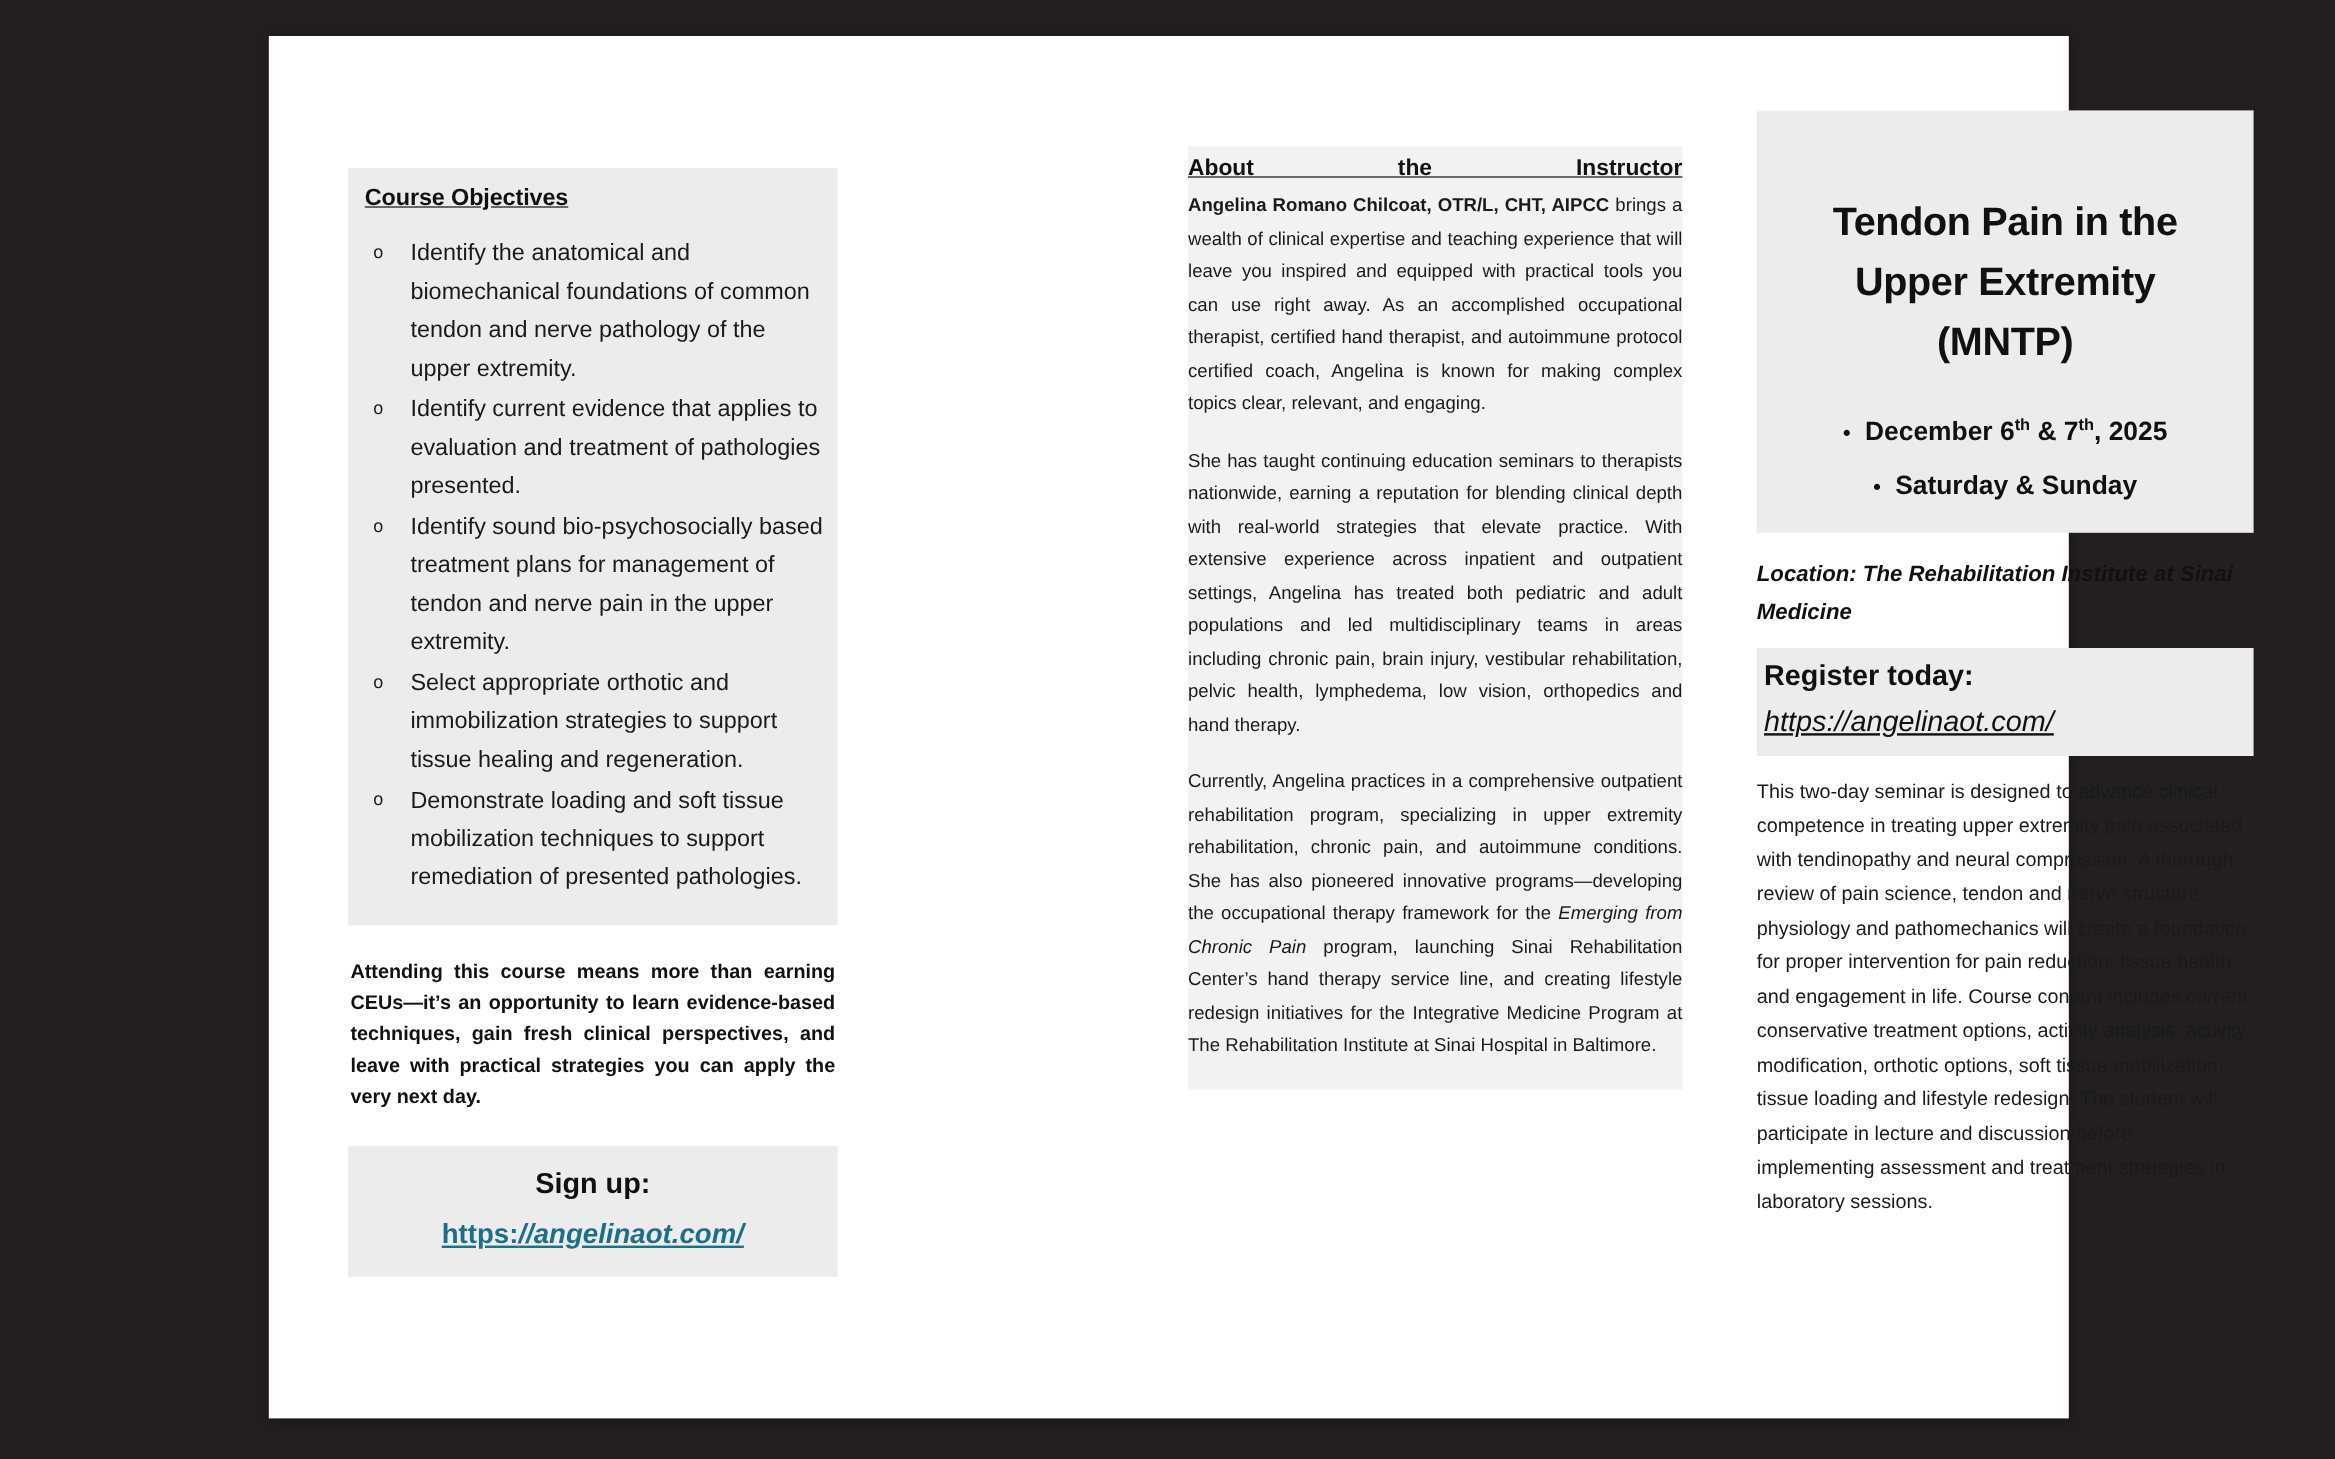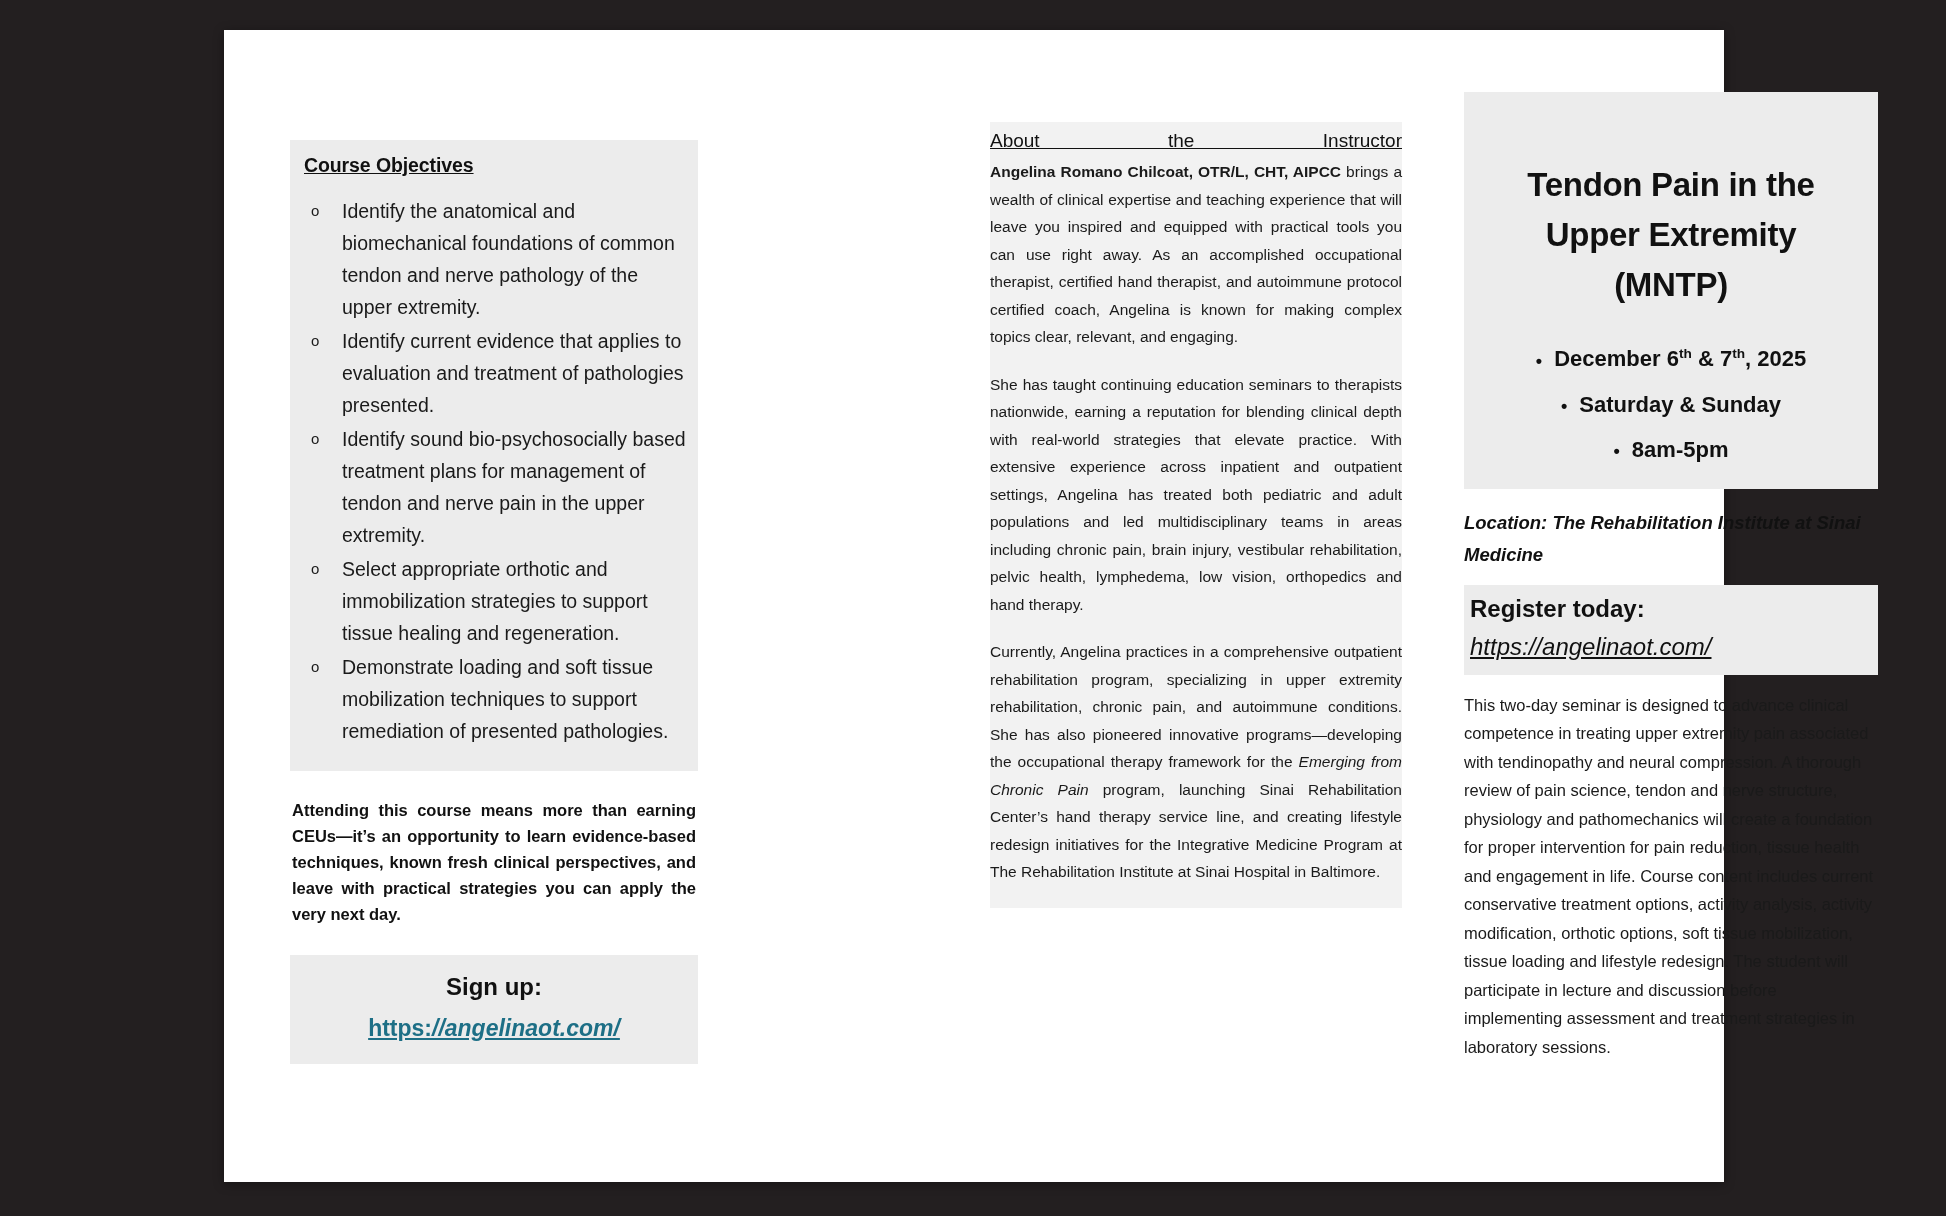--- a/index.html
+++ b/index.html
@@ -94,21 +94,21 @@
   .signup-link .plain { font-style: normal; }
 
   
   .col-mid { left: 766px; top: 92px; width: 412px; }
   .mid-box {
     background: #f2f2f2;
     padding: 8px 0 22px 0;
   }
   .about-head {
     font-size: 19px;
-    font-weight: normal;
+    font-weight: bold;
     color: #111;
     text-decoration: underline;
     text-align: justify;
     text-align-last: justify;
     margin: 0 0 6px 0;
   }
   .mid-p {
     font-size: 15.5px;
     line-height: 27.5px;
     color: #1a1a1a;
@@ -195,21 +195,21 @@
       <div class="objectives-title">Course Objectives</div>
       <ul class="obj-list">
         <li><span class="bullet">o</span><span>Identify the anatomical and biomechanical foundations of common tendon and nerve pathology of the upper extremity.</span></li>
         <li><span class="bullet">o</span><span>Identify current evidence that applies to evaluation and treatment of pathologies presented.</span></li>
         <li><span class="bullet">o</span><span>Identify sound bio-psychosocially based treatment plans for management of tendon and nerve pain in the upper extremity.</span></li>
         <li><span class="bullet">o</span><span>Select appropriate orthotic and immobilization strategies to support tissue healing and regeneration.</span></li>
         <li><span class="bullet">o</span><span>Demonstrate loading and soft tissue mobilization techniques to support remediation of presented pathologies.</span></li>
       </ul>
     </div>
 
-    <div class="attending">Attending this course means more than earning CEUs—it’s an opportunity to learn evidence-based techniques, known fresh clinical perspectives, and leave with practical strategies you can apply the very next day.</div>
+    <div class="attending">Attending this course means more than earning CEUs—it’s an opportunity to learn evidence-based techniques, gain fresh clinical perspectives, and leave with practical strategies you can apply the very next day.</div>
 
     <div class="signup-box">
       <div class="signup-title">Sign up:</div>
       <a class="signup-link" href="#"><span class="plain">https:</span><span>//angelinaot.com/</span></a>
     </div>
   </div>
 
   <div class="col col-mid">
     <div class="mid-box">
       <div class="about-head">About the Instructor</div>
@@ -224,21 +224,20 @@
     <div class="title-box">
       <div class="main-title">
         <br>
         <span>Tendon Pain in the</span><br>
         <span>Upper Extremity</span><br>
         <span>(MNTP)</span>
       </div>
       <ul class="date-list">
         <li><span class="dot">•</span><span>December 6</span><sup>th</sup><span> &amp; 7</span><sup>th</sup><span>, 2025</span></li>
         <li><span class="dot">•</span><span>Saturday &amp; Sunday</span></li>
-        <li><span class="dot">•</span><span>8am-5pm</span></li>
       </ul>
     </div>
 
     <div class="location">Location: The Rehabilitation Institute at Sinai Medicine</div>
 
     <div class="register-box">
       <div class="register-title">Register today:</div>
       <a class="register-link" href="#">https://angelinaot.com/</a>
     </div>
 

